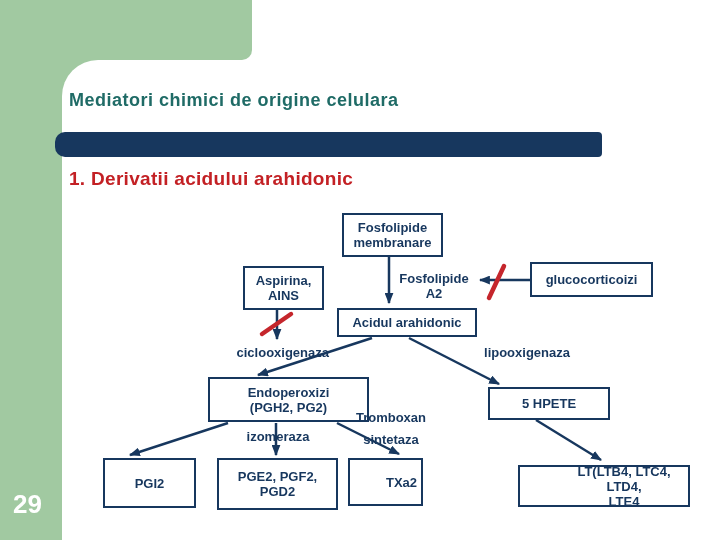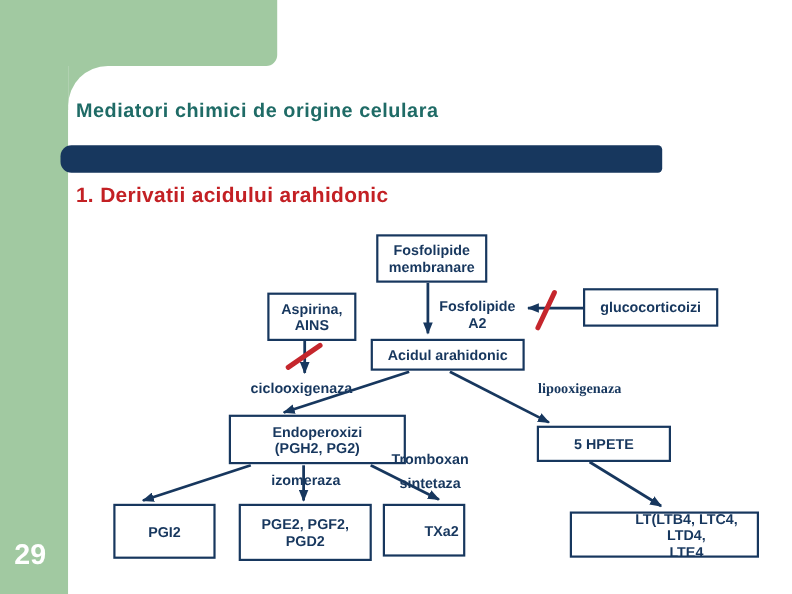--- a/index.html
+++ b/index.html
@@ -57,22 +57,22 @@
   .b-gluco{left:530px;top:262px;width:123px;height:35px;}
   .b-acidul{left:337px;top:308px;width:140px;height:29px;}
   .b-endo{left:208px;top:377px;width:161px;height:45px;}
   .b-hpete{left:488px;top:387px;width:122px;height:33px;}
   .b-pgi2{left:103px;top:458px;width:93px;height:50px;}
   .b-pge2{left:217px;top:458px;width:121px;height:52px;}
   .b-txa2{left:348px;top:458px;width:75px;height:48px;padding-left:32px;}
   .b-lt{left:518px;top:465px;width:172px;height:42px;padding-left:40px;}
   
   .l-fosfolipaza{left:390px;top:271px;width:88px;}
-  .l-ciclo{left:219px;top:345px;width:110px;}
-  .l-lipo{left:476px;top:345px;width:102px;font-family:Liberation Serif, serif;}
+  .l-ciclo{left:219px;top:345px;width:110px;text-align:right;}
+  .l-lipo{left:476px;top:345px;width:102px;}
   .l-izomeraza{left:240px;top:429px;width:76px;}
   .l-tromboxan{left:347px;top:407px;width:88px;line-height:22px;}
 </style>
 </head>
 <body>
 
 <div class="slide">
 
   <div class="green-left"></div>
   <div class="green-top"></div>

